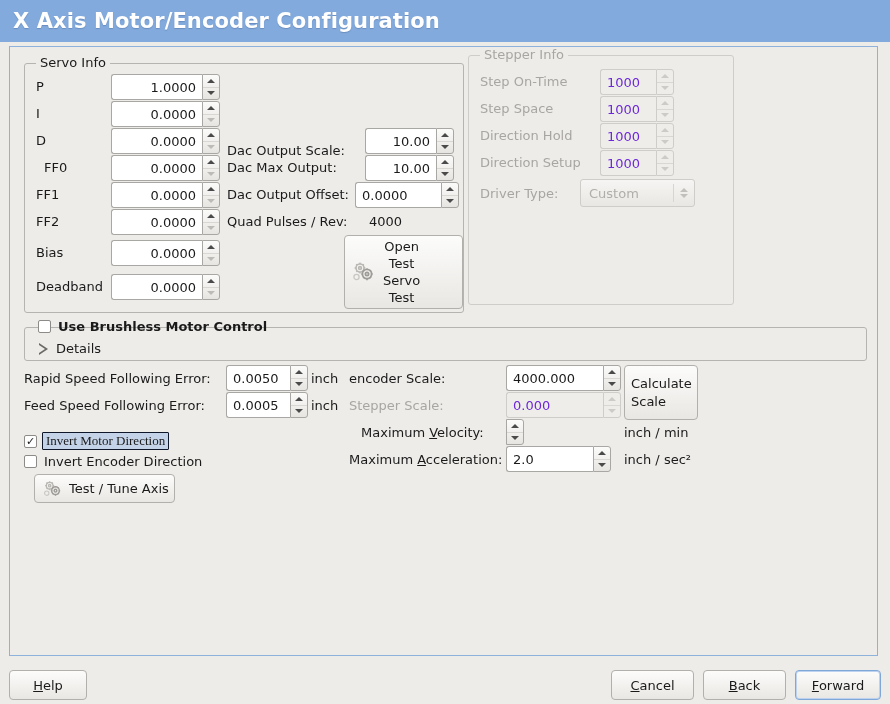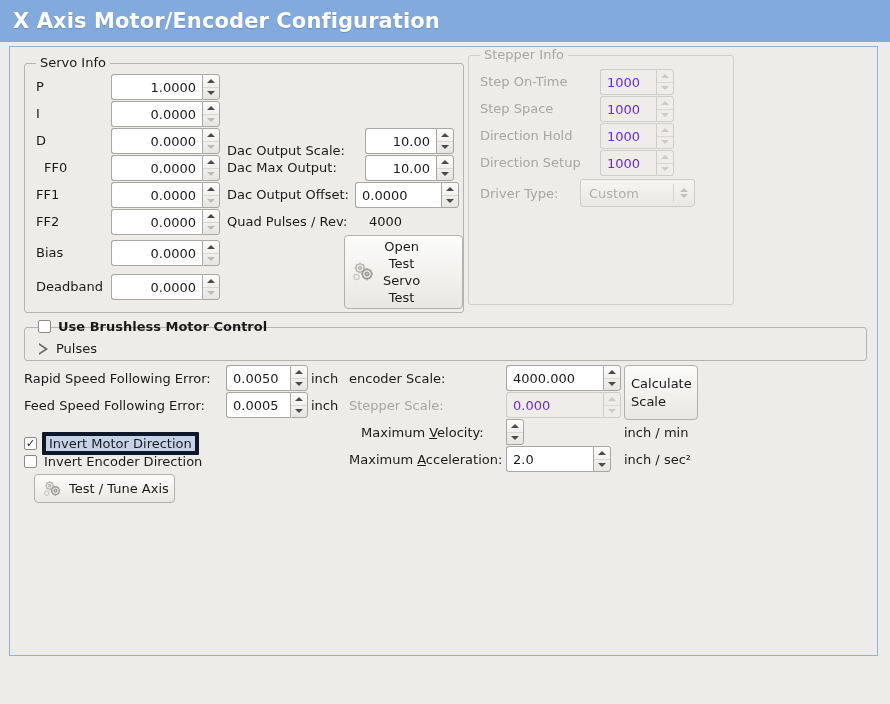--- a/index.html
+++ b/index.html
@@ -127,22 +127,22 @@
     width: 13px; height: 13px; box-sizing: border-box;
     border: 1px solid #8d8b87; border-radius: 2px;
     background: #ffffff;
     display: flex; align-items: center; justify-content: center;
     font-size: 11px; line-height: 1; color: #1a1a1a;
     flex: 0 0 13px;
   }
   .chk .ctxt { margin-left: 7px; font-size: 13px; white-space: nowrap; }
   .chk .ctxt.bold { font-weight: bold; }
   .chk .ctxt.focus {
-    background: #c5d3e8; border: 4px solid #0f172a;
-    padding: 0 3px; margin-left: 5px; border-radius: 1px;
+    background: #c5d3e8; border: 1px solid #0f172a;
+    padding: 0 3px; margin-left: 5px; border-radius: 1px; font-family: Liberation Serif, serif;
   }
 
   
   .expander { position: absolute; display: flex; align-items: center; }
   .exp-arrow {
     width: 11px; height: 11px; margin-right: 7px; position: relative;
   }
   .exp-arrow::before {
     content: ""; position: absolute; left: 1px; top: 0;
     width: 0; height: 0;
@@ -426,21 +426,21 @@
     <div class="frame" style="left:14px; top:272px; width:843px; height:42px;">
       <div class="frame-box"></div>
 
       <div class="chk" style="left:14px; top:0px;">
         <span class="box"></span>
         <span class="ctxt bold">Use Brushless Motor Control</span>
       </div>
 
       <div class="expander" style="left:14px; top:22px;">
         <span class="exp-arrow"></span>
-        <span>Pulses</span>
+        <span>Details</span>
       </div>
     </div>
 
     <div class="lbl" style="left:14px; top:324px;">Rapid Speed Following Error:</div>
     <div class="spin" style="left:216px; top:318px; width:82px;">
       <div class="entry">0.0050</div>
       <div class="btns">
         <div class="arw up">
             <span class="tri-up"></span>
           </div>
@@ -557,14 +557,28 @@
           </div>
         <div class="arw">
             <span class="tri-dn"></span>
           </div>
       </div>
     </div>
     <div class="lbl" style="left:614px; top:405px;">inch / sec²</div>
 
   </div>
 
+  <div class="footer">
+    <div class="btn" style="left:9px; top:12px; width:78px; height:30px;">
+      <span><span class="mn">H</span><span>elp</span></span>
+    </div>
+    <div class="btn" style="left:611px; top:12px; width:83px; height:30px;">
+      <span><span class="mn">C</span><span>ancel</span></span>
+    </div>
+    <div class="btn" style="left:703px; top:12px; width:83px; height:30px;">
+      <span><span class="mn">B</span><span>ack</span></span>
+    </div>
+    <div class="btn focusring" style="left:795px; top:12px; width:86px; height:30px;">
+      <span><span class="mn">F</span><span>orward</span></span>
+    </div>
+  </div>
 
 </div>
 
 </body></html>

